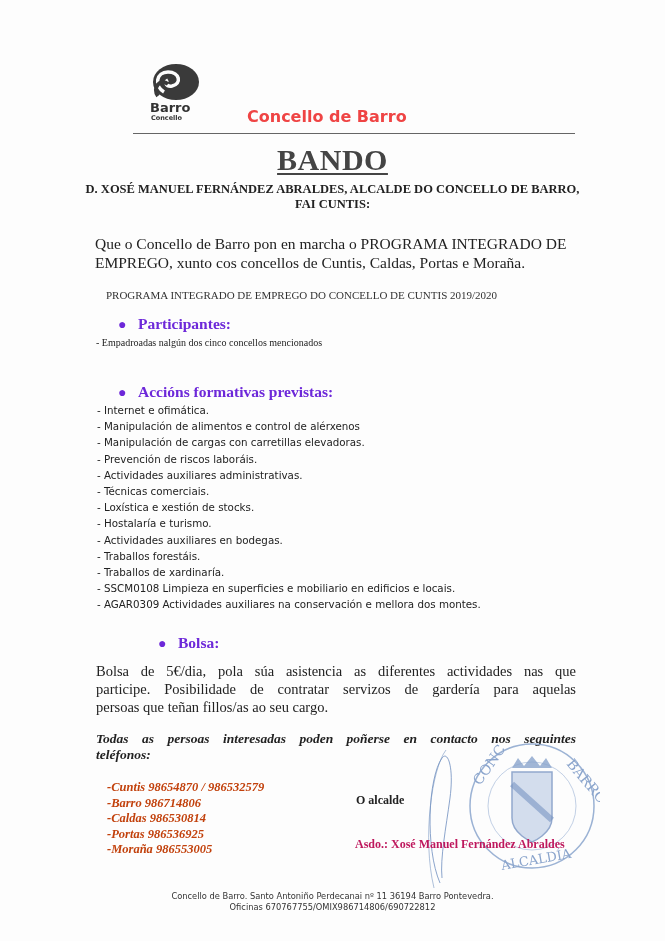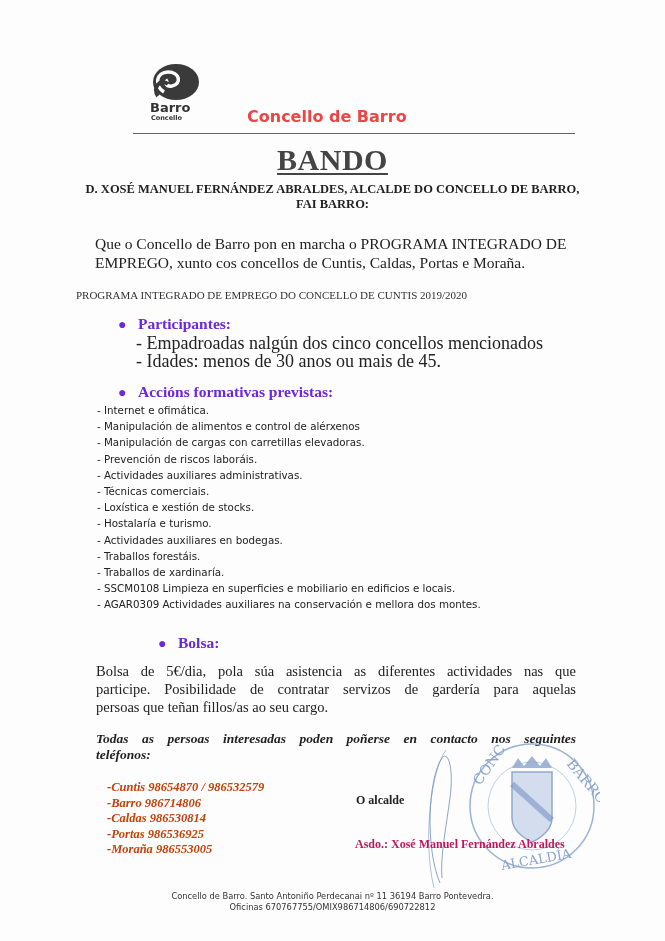--- a/index.html
+++ b/index.html
@@ -10,24 +10,24 @@
     .abs { position: absolute; }
     .logo { left: 146px; top: 62px; width: 60px; height: 66px; }
     .logo-word { left: 150px; top: 102px; font-family: "DejaVu Sans", sans-serif; font-weight: bold; font-size: 13px; color: #333; line-height: 12px; }
     .logo-sub { left: 151px; top: 114px; font-family: "DejaVu Sans", sans-serif; font-weight: bold; font-size: 6.5px; color: #333; }
     .header-title { left: 247px; top: 107px; font-family: "DejaVu Sans", sans-serif; font-weight: bold; font-size: 16px; color: #ef4444; }
     .header-rule { left: 133px; top: 133px; width: 442px; height: 1px; background: #666; }
     .bando { left: 0; width: 665px; top: 143px; text-align: center; font-family: "Liberation Serif", serif; font-weight: bold; font-size: 30px; color: #444; letter-spacing: 0.5px; }
     .bando span { text-decoration: underline; text-decoration-thickness: 2px; text-underline-offset: 3px; }
     .mayor { left: 0; width: 665px; top: 182px; text-align: center; font-family: "Liberation Serif", serif; font-weight: bold; font-size: 12.5px; line-height: 15px; color: #222; }
     .intro { left: 95px; top: 234px; width: 490px; font-family: "Liberation Serif", serif; font-size: 15.5px; line-height: 19px; color: #222; }
-    .subtitle { left: 0; width: 543px; top: 289px; text-align: center; font-family: "Liberation Serif", serif; font-size: 11px; color: #333; }
+    .subtitle { left: 0; width: 543px; top: 289px; text-align: center; font-family: "Liberation Serif", serif; font-size: 11px; color: #333; padding-left: 30px; }
     .sec-head { left: 118px; font-family: "Liberation Serif", serif; font-weight: bold; font-size: 15.5px; color: #6d28d9; }
     .sec-head .bullet { display: inline-block; width: 20px; font-size: 14px; }
-    .plain { left: 96px; font-family: "Liberation Serif", serif; font-size: 18px; line-height: 18px; color: #222; margin-left: 40px; }
+    .plain { left: 96px; font-family: "Liberation Serif", serif; font-size: 10px; line-height: 18px; color: #222; }
     .courses { left: 97px; top: 402px; font-family: "DejaVu Sans", sans-serif; font-size: 10.3px; line-height: 16.2px; color: #222; }
     .bolsa-text { left: 96px; top: 662px; width: 480px; font-family: "Liberation Serif", serif; font-size: 14.5px; line-height: 18px; text-align: justify; color: #222; }
     .bolsa-text .l { display: block; text-align-last: justify; }
     .bolsa-text .l.last { text-align-last: left; }
     .contact-head { left: 96px; top: 731px; width: 480px; font-family: "Liberation Serif", serif; font-weight: bold; font-style: italic; font-size: 13.5px; line-height: 16px; color: #222; }
     .contact-head .l { display: block; text-align: justify; text-align-last: justify; }
     .phones { left: 107px; top: 780px; font-family: "Liberation Serif", serif; font-weight: bold; font-style: italic; font-size: 12.5px; line-height: 15.5px; color: #c2410c; }
     .alcalde { left: 356px; top: 793px; font-family: "Liberation Serif", serif; font-weight: bold; font-size: 12px; color: #222; }
     .asdo { left: 355px; top: 837px; font-family: "Liberation Serif", serif; font-weight: bold; font-size: 12px; color: #be185d; }
     .footer { left: 0; width: 665px; top: 891px; text-align: center; font-family: "DejaVu Sans", sans-serif; font-size: 8.3px; line-height: 11px; color: #333; }
@@ -42,35 +42,34 @@
   <path d="M12 34 C6 26 14 16 22 22" stroke="#3a3a3a" stroke-width="4" fill="none"></path>
 </svg>
 <div class="abs logo-word">Barro</div>
 <div class="abs logo-sub">Concello</div>
 <div class="abs header-title">Concello de Barro</div>
 <div class="abs header-rule"></div>
 
 <div class="abs bando"><span>BANDO</span></div>
 <div class="abs mayor">
   <div>D. XOSÉ MANUEL FERNÁNDEZ ABRALDES, ALCALDE DO CONCELLO DE BARRO,</div>
-  <div>FAI BARRO:</div>
+  <div>FAI CUNTIS:</div>
 </div>
 
 <div class="abs intro">
   <div>Que o Concello de Barro  pon en marcha o PROGRAMA INTEGRADO DE</div>
   <div>EMPREGO, xunto cos concellos de Cuntis, Caldas, Portas e Moraña.</div>
 </div>
 <div class="abs subtitle">PROGRAMA INTEGRADO DE EMPREGO DO CONCELLO DE CUNTIS 2019/2020</div>
 
 <div class="abs sec-head" style="top:315px;">
   <span class="bullet">●</span><span>Participantes:</span>
 </div>
 <div class="abs plain" style="top:334px;">
   <div>- Empadroadas nalgún dos cinco concellos mencionados</div>
-  <div>- Idades: menos de 30 anos ou mais de 45.</div>
 </div>
 
 <div class="abs sec-head" style="top:383px;">
   <span class="bullet">●</span><span>Accións formativas previstas:</span>
 </div>
 <div class="abs courses">
   <div>- Internet e ofimática.</div>
   <div>- Manipulación de alimentos e control de alérxenos</div>
   <div>- Manipulación de cargas con carretillas elevadoras.</div>
   <div>- Prevención de riscos laboráis.</div>

